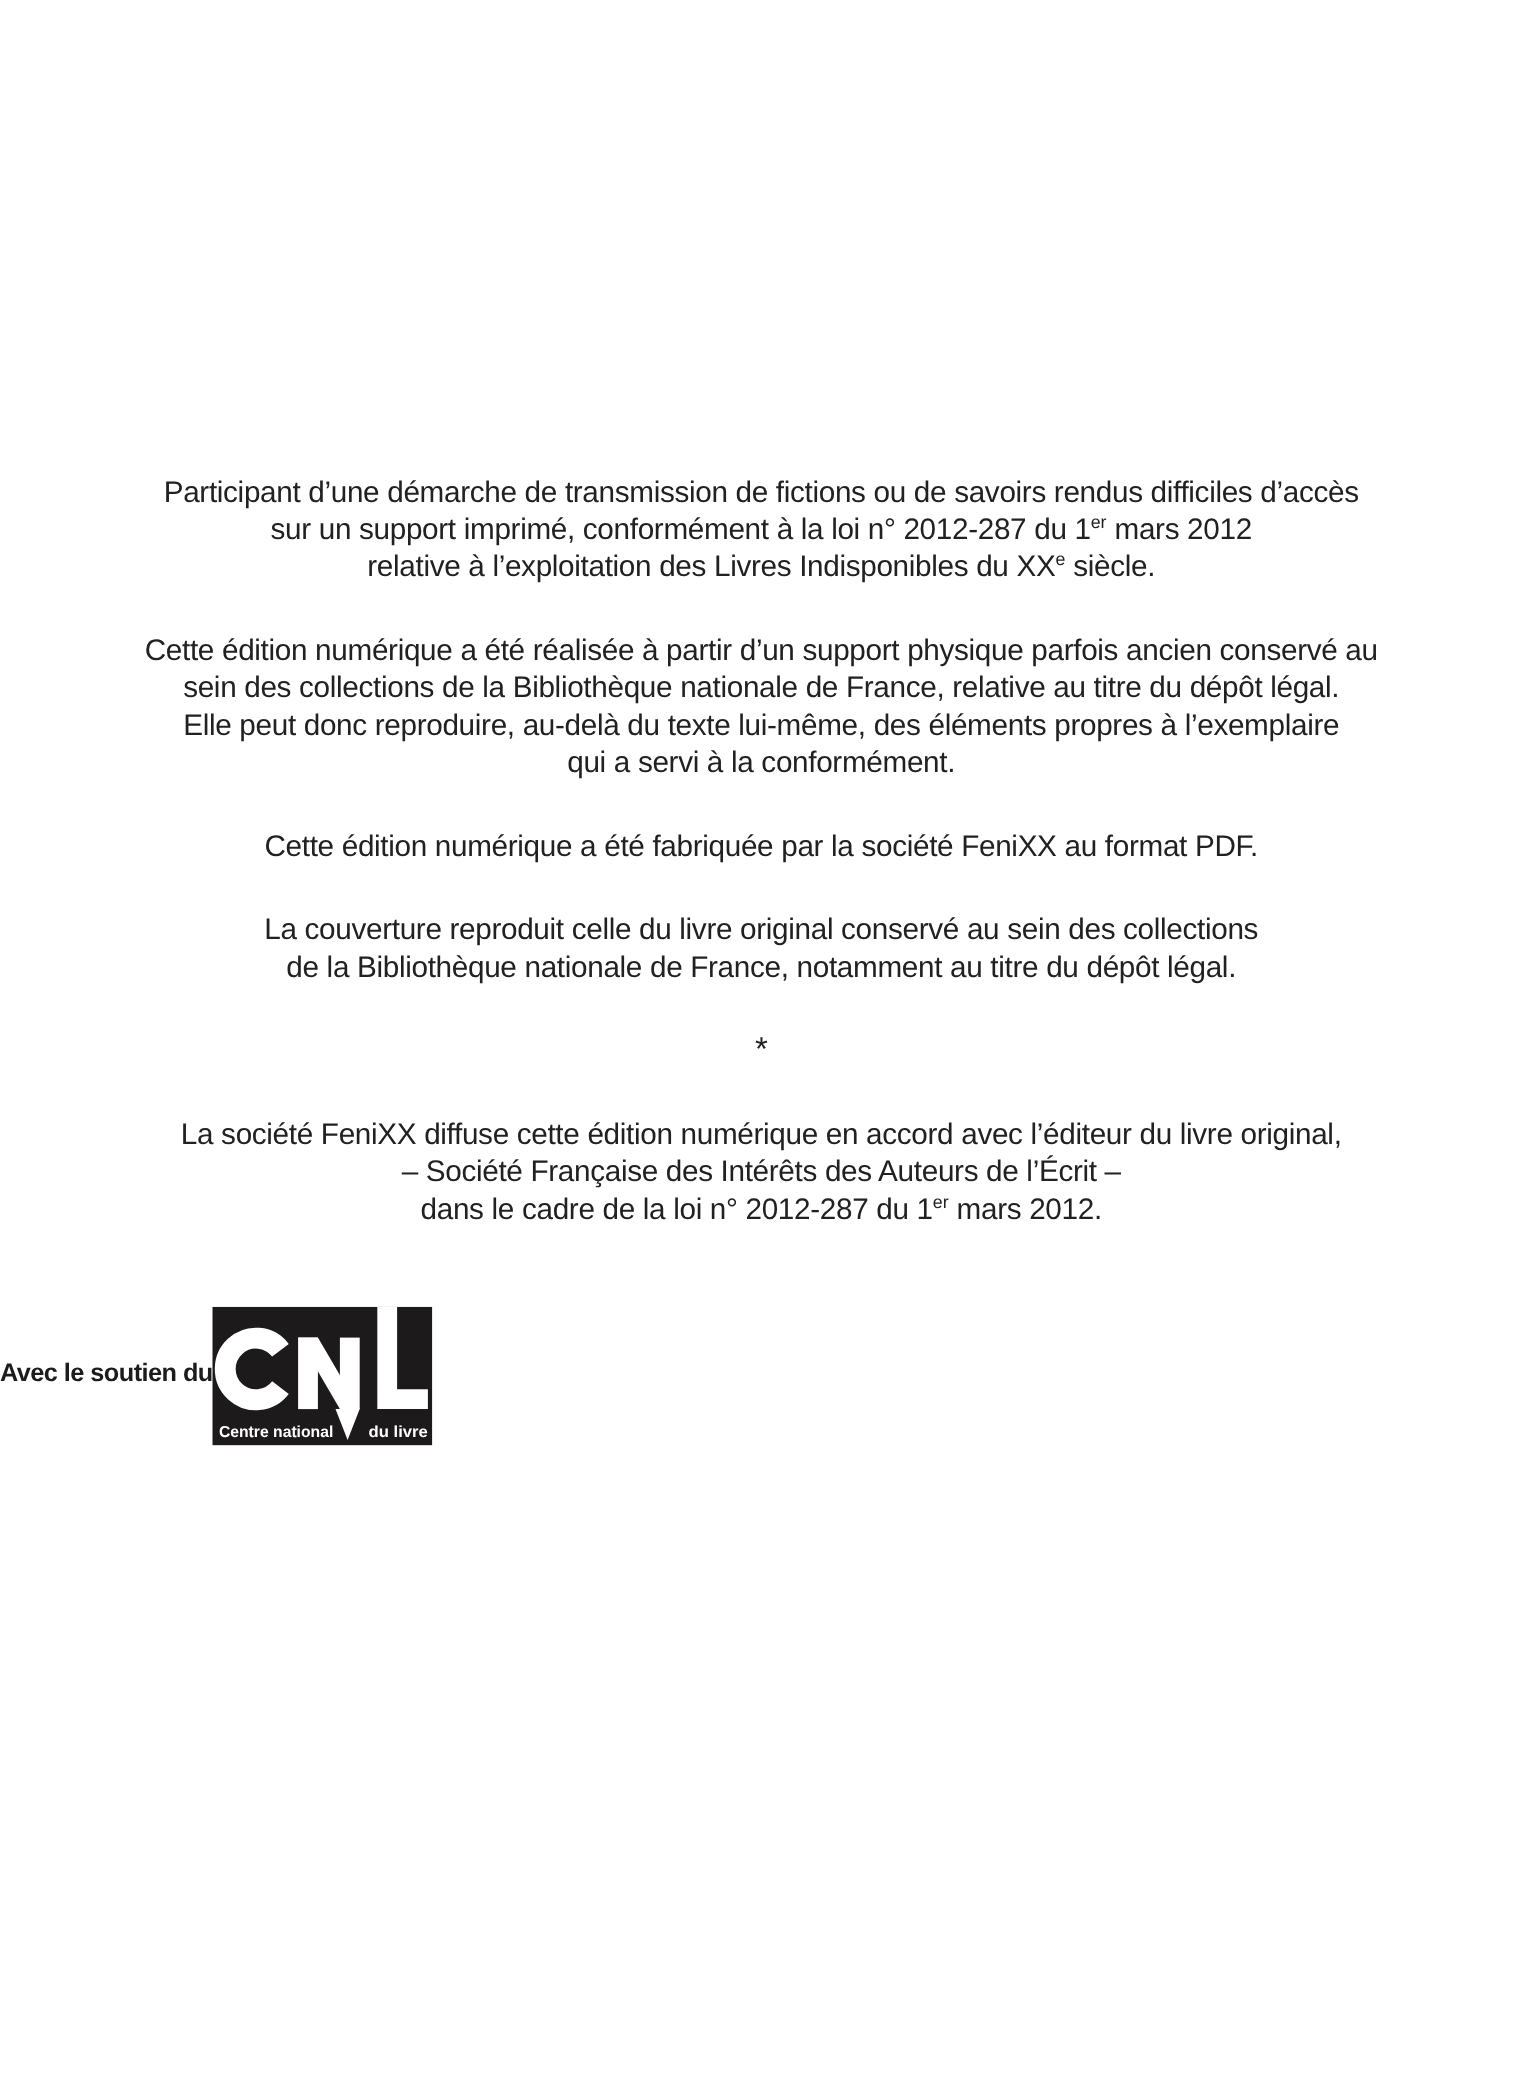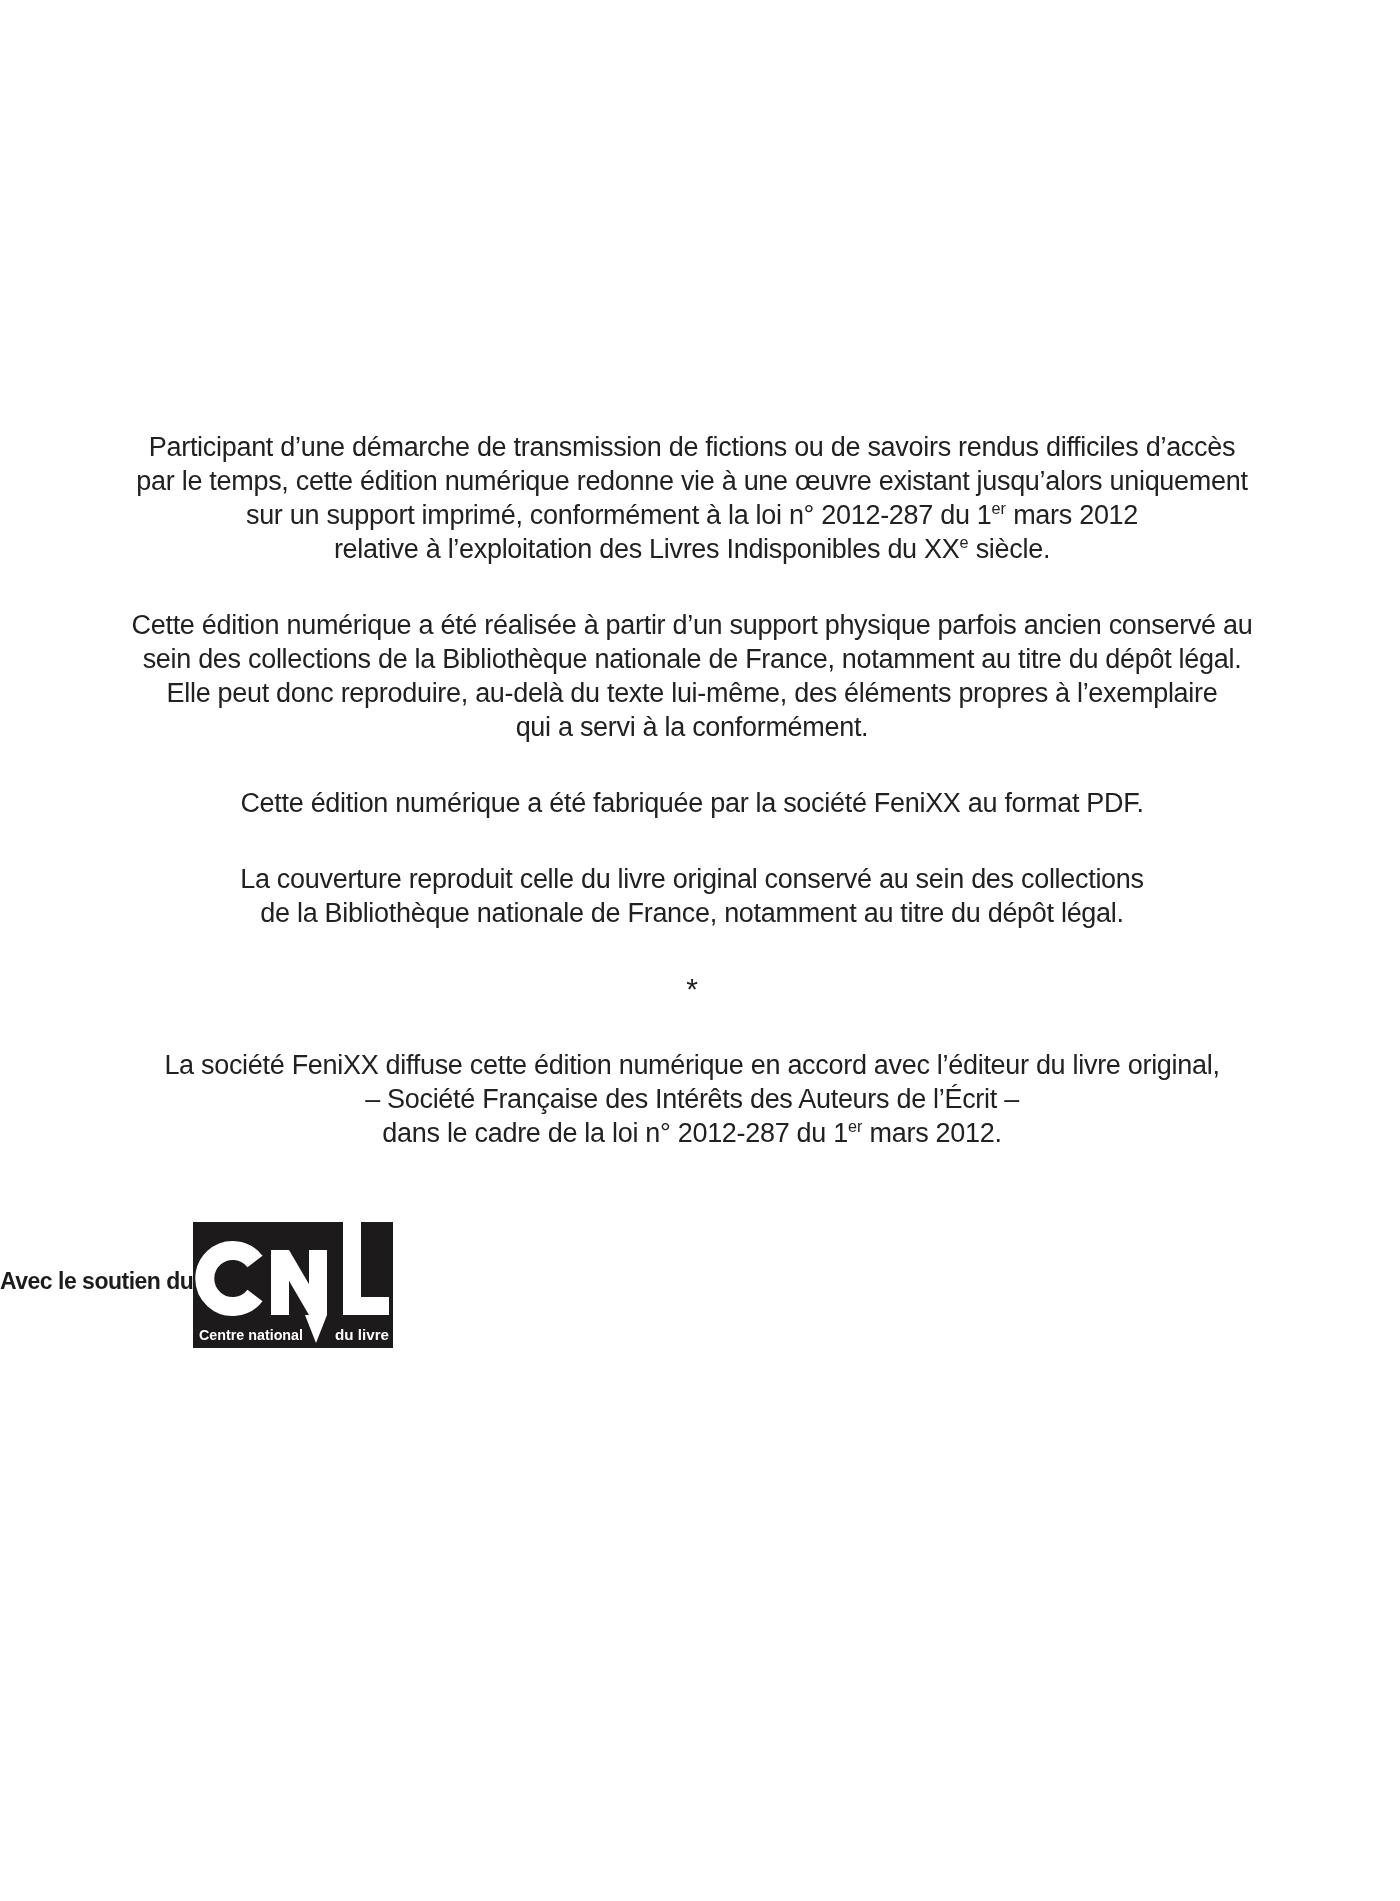--- a/index.html
+++ b/index.html
@@ -60,27 +60,26 @@
   }
 </style>
 </head>
 <body>
 
 <main>
 
   <section class="copyright-text-block">
       <div class="para">
         <div class="line"><span>Participant d’une démarche de transmission de fictions ou de savoirs rendus difficiles d’accès</span></div>
-        <div class="line"><span>par le temps, cette édition numérique redonne vie à une œuvre existant jusqu’alors uniquement</span></div>
         <div class="line"><span>sur un support imprimé, conformément à la loi n° 2012-287 du 1</span><sup>er</sup><span> mars 2012</span></div>
         <div class="line"><span>relative à l’exploitation des Livres Indisponibles du XX</span><sup>e</sup><span> siècle.</span></div>
       </div>
       <div class="para">
         <div class="line"><span>Cette édition numérique a été réalisée à partir d’un support physique parfois ancien conservé au</span></div>
-        <div class="line"><span>sein des collections de la Bibliothèque nationale de France, notamment au titre du dépôt légal.</span></div>
+        <div class="line"><span>sein des collections de la Bibliothèque nationale de France, relative au titre du dépôt légal.</span></div>
         <div class="line"><span>Elle peut donc reproduire, au-delà du texte lui-même, des éléments propres à l’exemplaire</span></div>
         <div class="line"><span>qui a servi à la conformément.</span></div>
       </div>
       <div class="para">
         <div class="line"><span>Cette édition numérique a été fabriquée par la société FeniXX au format PDF.</span></div>
       </div>
       <div class="para">
         <div class="line"><span>La couverture reproduit celle du livre original conservé au sein des collections</span></div>
         <div class="line"><span>de la Bibliothèque nationale de France, notamment au titre du dépôt légal.</span></div>
       </div>

